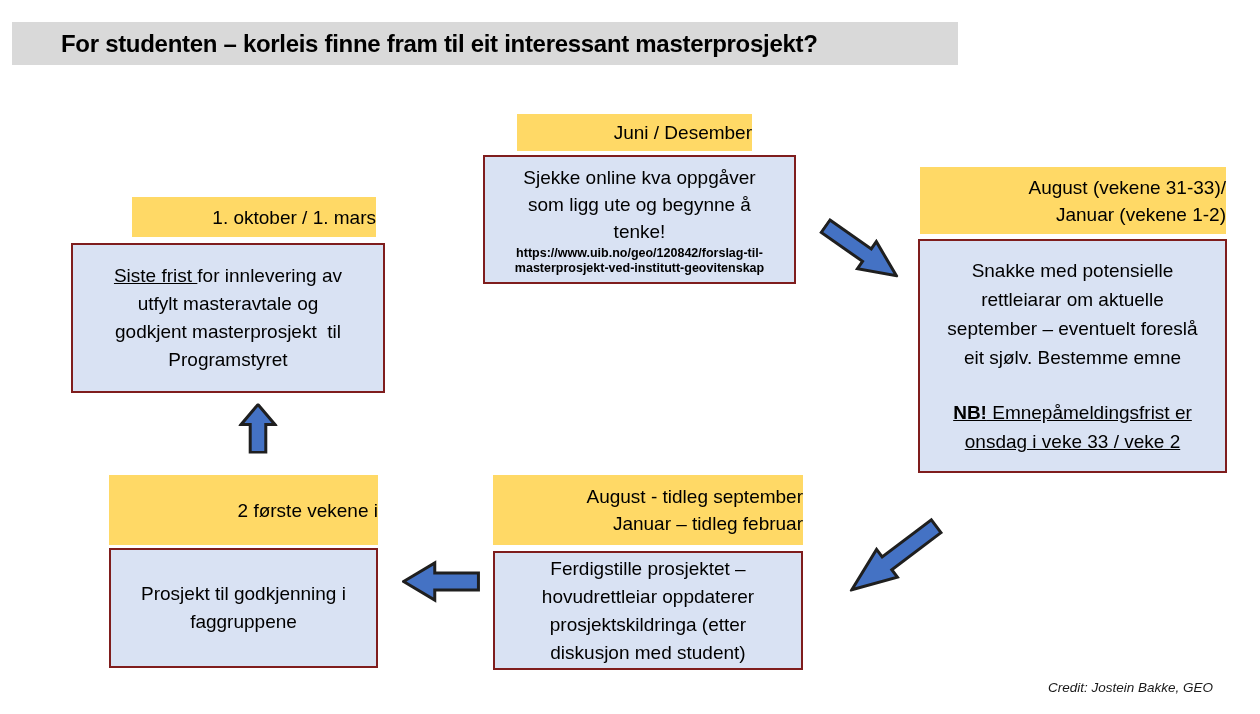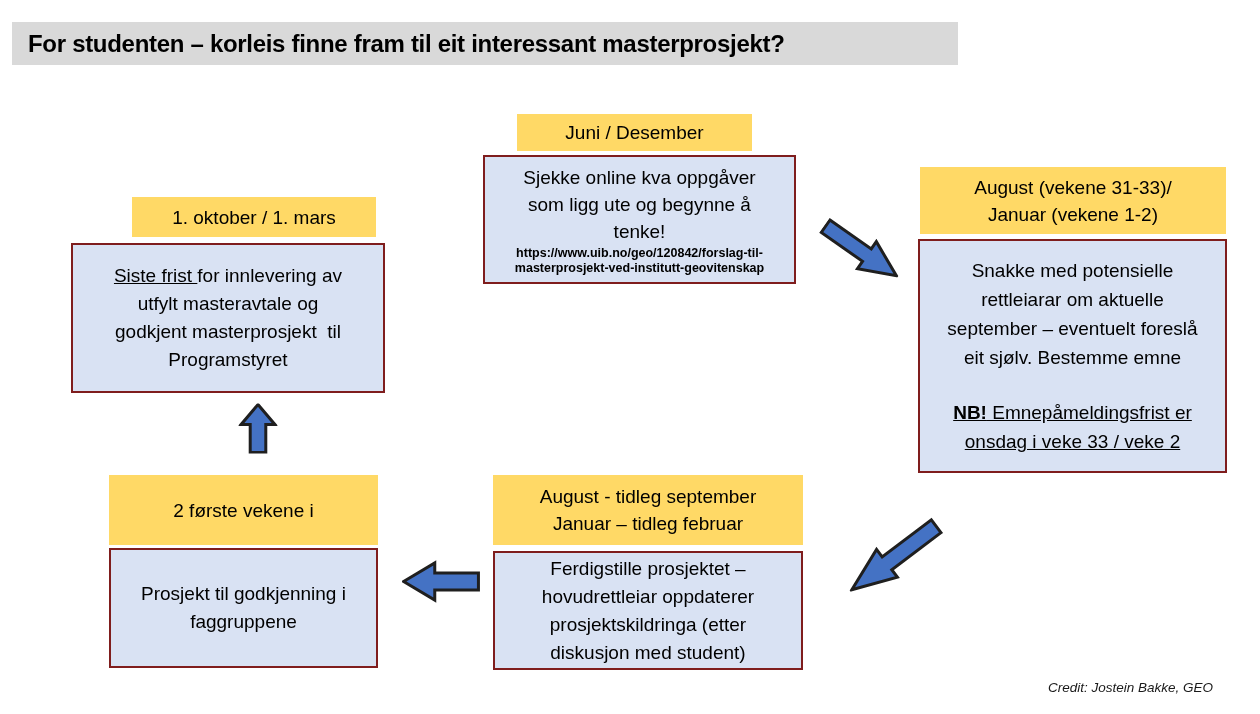--- a/index.html
+++ b/index.html
@@ -8,24 +8,25 @@
     font-family:"Liberation Sans", sans-serif; color:#000; overflow:hidden;
   }
   .title-bar {
     position:absolute; left:12px; top:22px; width:946px; height:43px;
     background:#d9d9d9; display:flex; align-items:center; padding-left:16px;
     box-sizing:border-box;
   }
   .title-bar span {
     font-size:24px; font-weight:bold; letter-spacing:-0.3px; color:#000;
     white-space:nowrap;
+    margin-left:33px;
   }
   .badge {
     position:absolute; background:#ffd966; display:flex; flex-direction:column;
-    align-items:center; justify-content:center; text-align:center;
+    align-items:flex-end; justify-content:center; text-align:center;
     font-size:19px; line-height:30px; box-sizing:border-box;
   }
   .box {
     position:absolute; background:#d9e2f3; border:2px solid #7f1d1d;
     display:flex; flex-direction:column; align-items:center; justify-content:center;
     text-align:center; font-size:19px; box-sizing:border-box; padding:2px 6px;
   }
   .line { white-space:pre-wrap; line-height:27px; }
   .lh28 .line { line-height:28px; }
   .lh29 .line { line-height:29px; }

